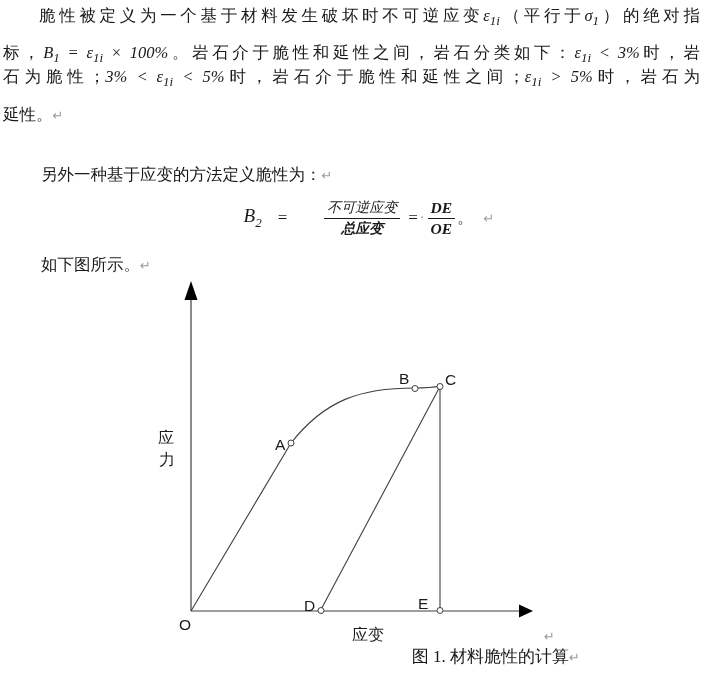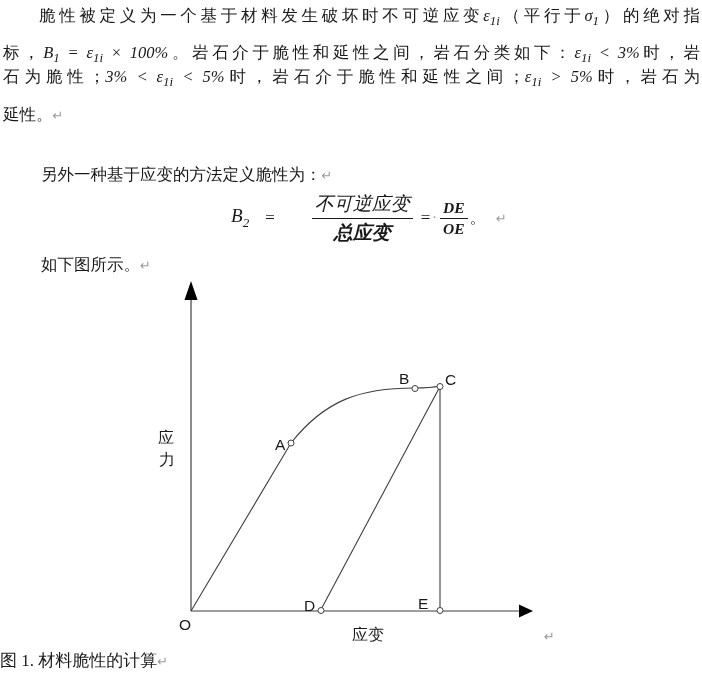--- a/index.html
+++ b/index.html
@@ -18,31 +18,31 @@
   .math{font-style:italic;font-family:"Liberation Serif","DejaVu Serif",serif;}
   sub{font-size:13px;font-style:italic;}
   .pmark{color:#9a9a9a;font-size:13px;font-style:normal;font-family:"DejaVu Sans",sans-serif;}
   .formula-row{
     position:absolute;top:192px;left:0;width:702px;height:52px;
     display:flex;justify-content:center;align-items:center;padding-left:36px;box-sizing:border-box;
   }
   .frac{display:inline-block;text-align:center;vertical-align:middle;font-style:italic;}
   .frac .num{display:block;border-bottom:1.3px solid #1a1a1a;padding:0 3px 1px 3px;}
   .frac .den{display:block;padding-top:1px;font-weight:bold;}
-  .frac-cn{font-size:19px;margin-left:29px;}
+  .frac-cn{font-size:14px;margin-left:29px;}
   .frac-lat{font-size:15.5px;font-weight:bold;}
   .f-lhs{font-size:19px;font-style:italic;margin-right:8px;}
   .f-lhs sub{font-size:13px;}
   .f-eq{font-size:17px;margin:0 8px;font-style:normal;}
   .f-dot{color:#9a9a9a;font-size:14px;margin:0 3px 0 0;}
   .f-period{font-size:16.5px;margin-left:2px;}
   .f-mark{margin-left:10px;}
   .caption{
-    position:absolute;top:647px;left:0;width:580px;line-height:28px;
-    font-size:17px;text-align:left;
+    position:absolute;top:647px;left:0;width:580px;line-height:20px;
+    font-size:17px;text-align:right;
   }
   svg text{font-family:"Liberation Sans","DejaVu Sans",sans-serif;font-size:15.5px;fill:#1a1a1a;}
   svg text.cjk{font-family:"Liberation Serif","DejaVu Serif",serif;font-size:16px;}
   svg text.gmark{font-family:"DejaVu Sans",sans-serif;font-size:13px;fill:#9a9a9a;}
   .figwrap{position:absolute;left:0;top:275px;width:702px;height:371px;}
 </style>
 </head>
 <body>
 
 <div class="tline indent1" style="top:4px;">

